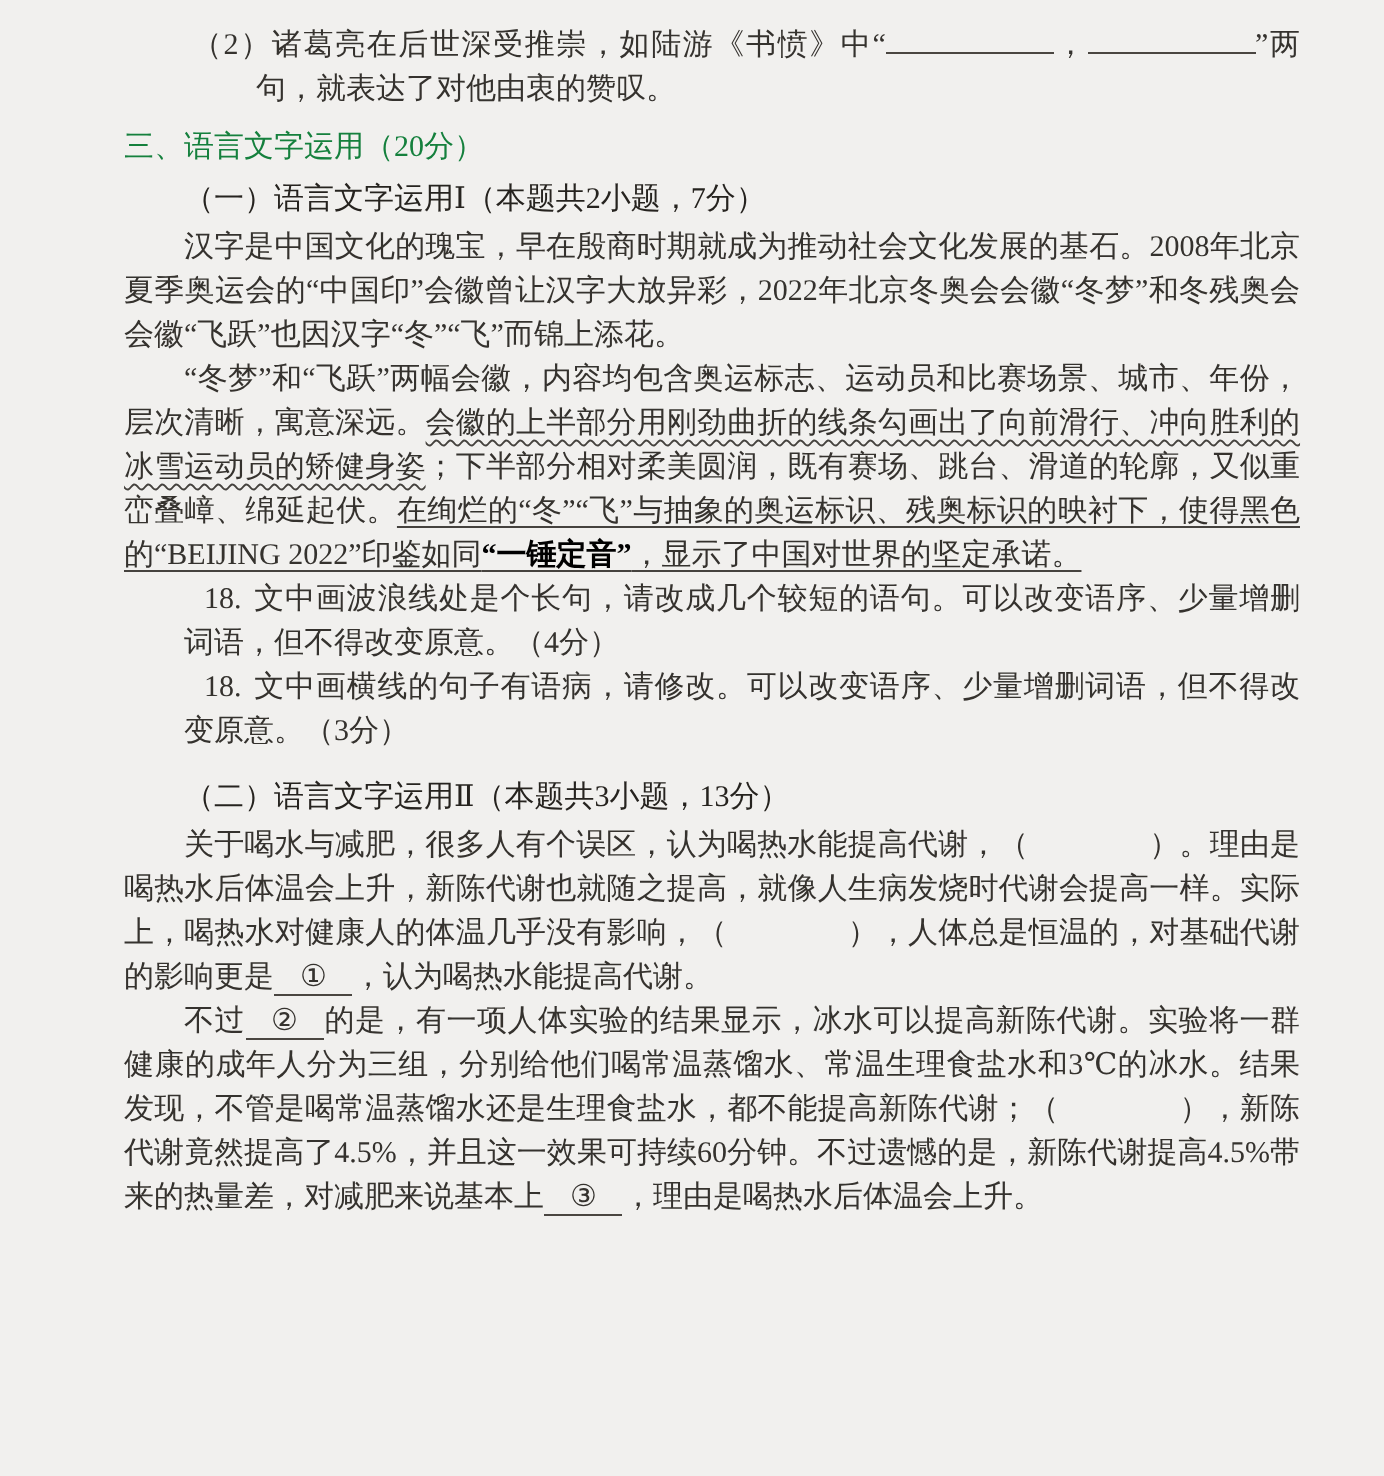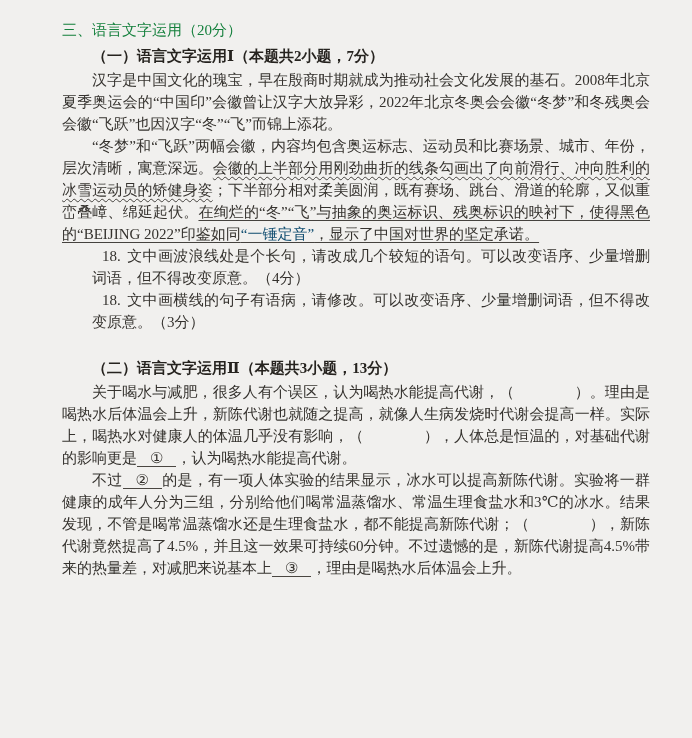--- a/index.html
+++ b/index.html
@@ -19,70 +19,73 @@
     padding-left:66px;
     text-indent:-32px;
     text-align:justify;
   }
   .h-main{
     font-weight:400;
     color:#15803d;
     margin:7px 0 4px;
   }
   .h-sub{
-    font-weight:700;
+    font-weight:400;
     color:#26231f;
     text-indent:2em;
     margin:3px 0 2px;
   }
   .lead{
     text-indent:2em;
     margin:1px 0;
   }
   .para{
     text-align:justify;
     text-indent:2em;
   }
   .question{
     padding-left:30px;
     text-indent:-30px;
     text-align:justify;
   }
   .q-num{padding-right:6px;margin-left:40px;}
-  .part2{margin-top:24px;}
+  .part2{margin-top:11px;}
   
   .seg.u{
     text-decoration:underline;
     text-decoration-color:#45423e;
     text-decoration-thickness:1px;
     text-underline-offset:3px;
   }
   .seg.wavy{
     text-decoration:underline wavy #45423e;
     text-decoration-thickness:1px;
     text-underline-offset:3px;
   }
-  .seg.b{font-weight:400;color:#0c4a6e;}
+  .seg.b{font-weight:700;color:#000000;}
   .seg.blank{
     display:inline-block;
     width:84px;
     height:13px;
     border-bottom:1px solid #4a4641;
     vertical-align:baseline;
   }
   .seg.cnum{
     border-bottom:1px solid #4a4641;
     padding:0 13px;
   }
 </style>
 </head>
 <body>
 
 <div class="page">
 
+  <div class="fill-item">
+    <span class="label">（2）</span><span><span class="seg">诸葛亮在后世深受推崇，如陆游《书愤》中“</span><span class="seg blank"></span><span class="seg">，</span><span class="seg blank"></span><span class="seg">”两句，就表达了对他由衷的赞叹。</span></span>
+  </div>
 
 
   <div class="h-main">三、语言文字运用（20分）</div>
 
   <div class="h-sub">（一）语言文字运用Ⅰ（本题共2小题，7分）</div>
 
 
   <div class="para">汉字是中国文化的瑰宝，早在殷商时期就成为推动社会文化发展的基石。2008年北京夏季奥运会的“中国印”会徽曾让汉字大放异彩，2022年北京冬奥会会徽“冬梦”和冬残奥会会徽“飞跃”也因汉字“冬”“飞”而锦上添花。</div>
 
   <div class="para"><span class="seg">“冬梦”和“飞跃”两幅会徽，内容均包含奥运标志、运动员和比赛场景、城市、年份，层次清晰，寓意深远。</span><span class="seg wavy">会徽的上半部分用刚劲曲折的线条勾画出了向前滑行、冲向胜利的冰雪运动员的矫健身姿</span><span class="seg">；下半部分相对柔美圆润，既有赛场、跳台、滑道的轮廓，又似重峦叠嶂、绵延起伏。</span><span class="seg u">在绚烂的“冬”“飞”与抽象的奥运标识、残奥标识的映衬下，使得黑色的“BEIJING 2022”印鉴如同</span><span class="seg u b">“一锤定音”</span><span class="seg u">，显示了中国对世界的坚定承诺。</span></div>

